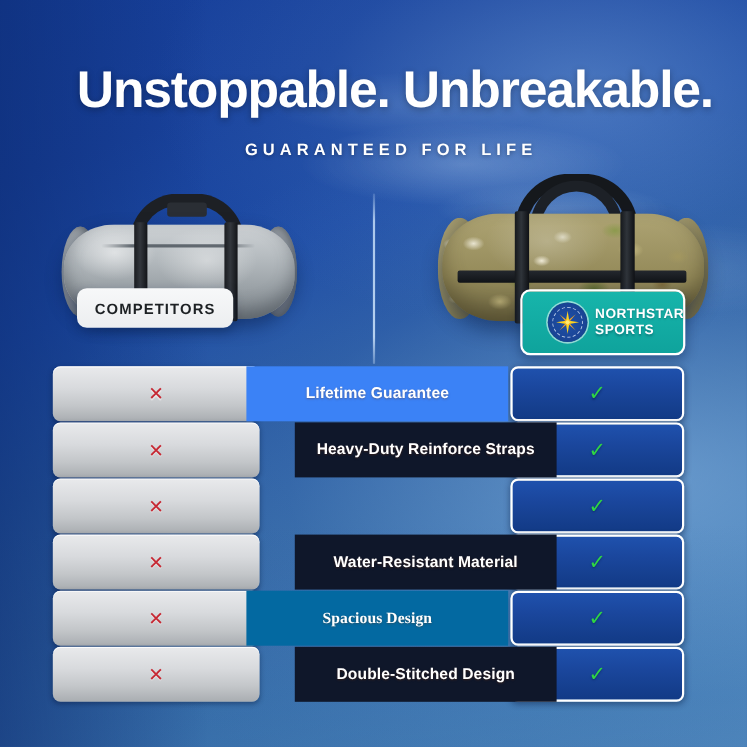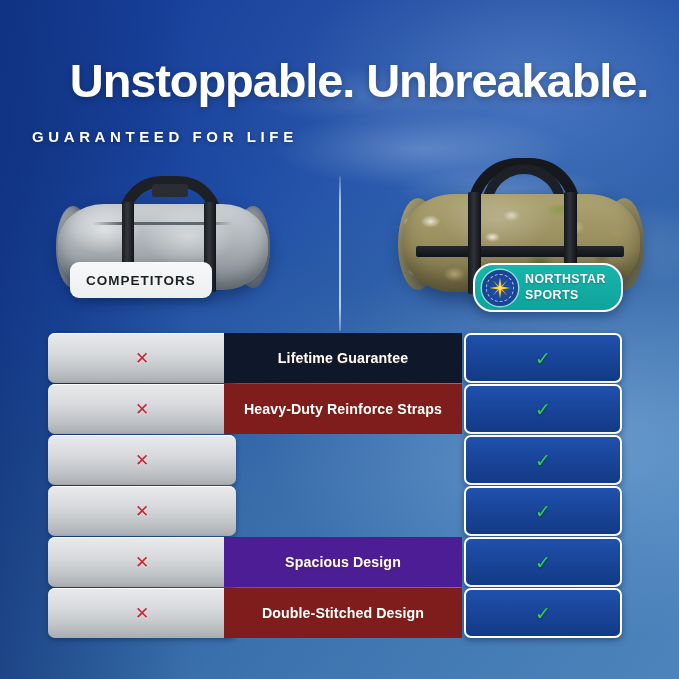--- a/index.html
+++ b/index.html
@@ -57,20 +57,21 @@
     font-weight:bold;
     color:#ffffff;
     letter-spacing:-1.1px;
     line-height:1.05;
     text-shadow:0 2px 7px rgba(0,0,0,.30);
     white-space:nowrap;
     margin-left:39px;
   }
   .subhead {
     position:absolute; top:128px; left:0; right:0;
+    text-align:center;
     font-size:15px;
     font-weight:bold;
     color:#ffffff;
     letter-spacing:4.6px;
     text-shadow:0 1px 4px rgba(0,0,0,.35);
     padding-left:32px;
   }
 
   
   .divider {
@@ -193,27 +194,27 @@
     border-radius:9px;
     box-shadow:0 4px 10px rgba(6,25,65,.35);
     display:flex; align-items:center; justify-content:center;
     font-size:13.5px; font-weight:bold; letter-spacing:1.0px;
     color:#1d2124;
   }
 
   .brand-chip {
     position:absolute;
     left:473px; top:263px;
-    width:150px; height:49px;
+    width:150px; height:60px;
     background:linear-gradient(180deg,#17b5ab 0%,#0fa39c 100%);
     border:2px solid #ffffff;
-    border-radius:20px;
+    border-radius:9px;
     box-shadow:0 4px 11px rgba(6,25,65,.38);
     display:flex; align-items:center; gap:7px;
-    padding-left:7px;
+    padding-left:23px;
   }
   .brand-logo {
     width:36px; height:36px; flex:0 0 36px;
     border-radius:50%;
     background:
       radial-gradient(circle at 50% 50%, #1e50a8 0%, #1a4596 62%, #15397e 100%);
     position:relative;
     box-shadow:0 0 0 1.5px rgba(255,255,255,.55);
     display:flex; align-items:center; justify-content:center;
   }
@@ -272,23 +273,23 @@
     width:238px; height:50px;
     display:flex; align-items:center; justify-content:center;
     color:#ffffff;
     font-size:14.2px;
     font-weight:bold;
     letter-spacing:.1px;
     text-align:center;
     text-shadow:0 1px 2px rgba(110,45,0,.38);
     z-index:3;
   }
-  .cell-center.tone-a { background:#0f172a; }
-  .cell-center.tone-b { background:#7f1d1d; }
-  .cell-center.tone-c { background:#4c1d95; }
+  .cell-center.tone-a { background:#3b82f6; }
+  .cell-center.tone-b { background:#0f172a;margin-left:44px; }
+  .cell-center.tone-c { background:#0369a1;font-family:Liberation Serif, serif; }
 </style>
 </head>
 <body>
 
 <div id="stage">
 
   <div class="sky-base"></div>
   <div class="sky-clouds"></div>
   <div class="sky-vignette"></div>
 
@@ -373,20 +374,21 @@
           <span class="mark-check">✓</span>
         </div>
       </div>
       <div class="row">
         <div class="cell-left">
           <span class="mark-x">✕</span>
         </div>
         <div class="cell-right">
           <span class="mark-check">✓</span>
         </div>
+        <div class="cell-center tone-b">Water-Resistant Material</div>
       </div>
       <div class="row">
         <div class="cell-left">
           <span class="mark-x">✕</span>
         </div>
         <div class="cell-right">
           <span class="mark-check">✓</span>
         </div>
         <div class="cell-center tone-c">Spacious Design</div>
       </div>

